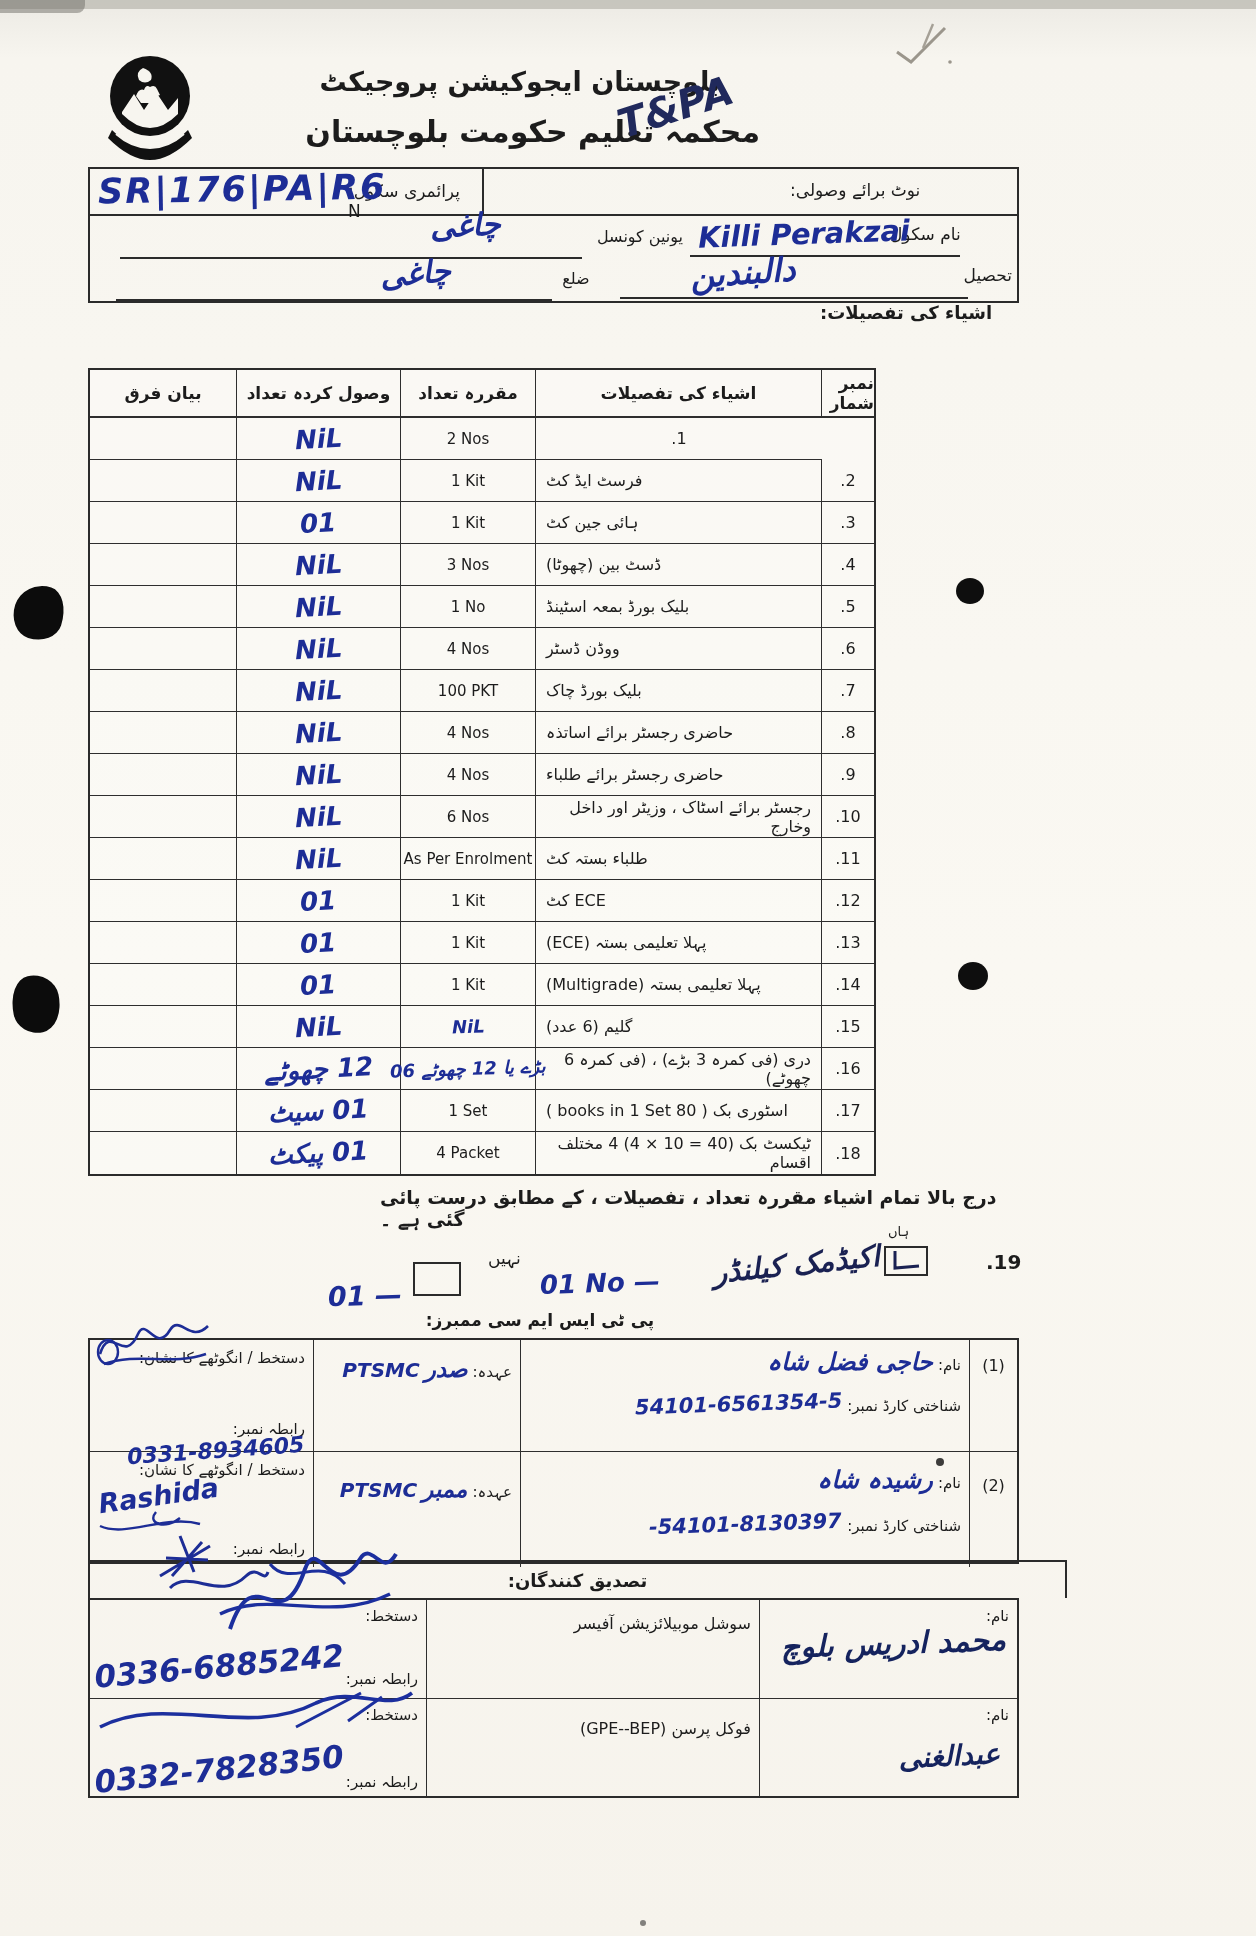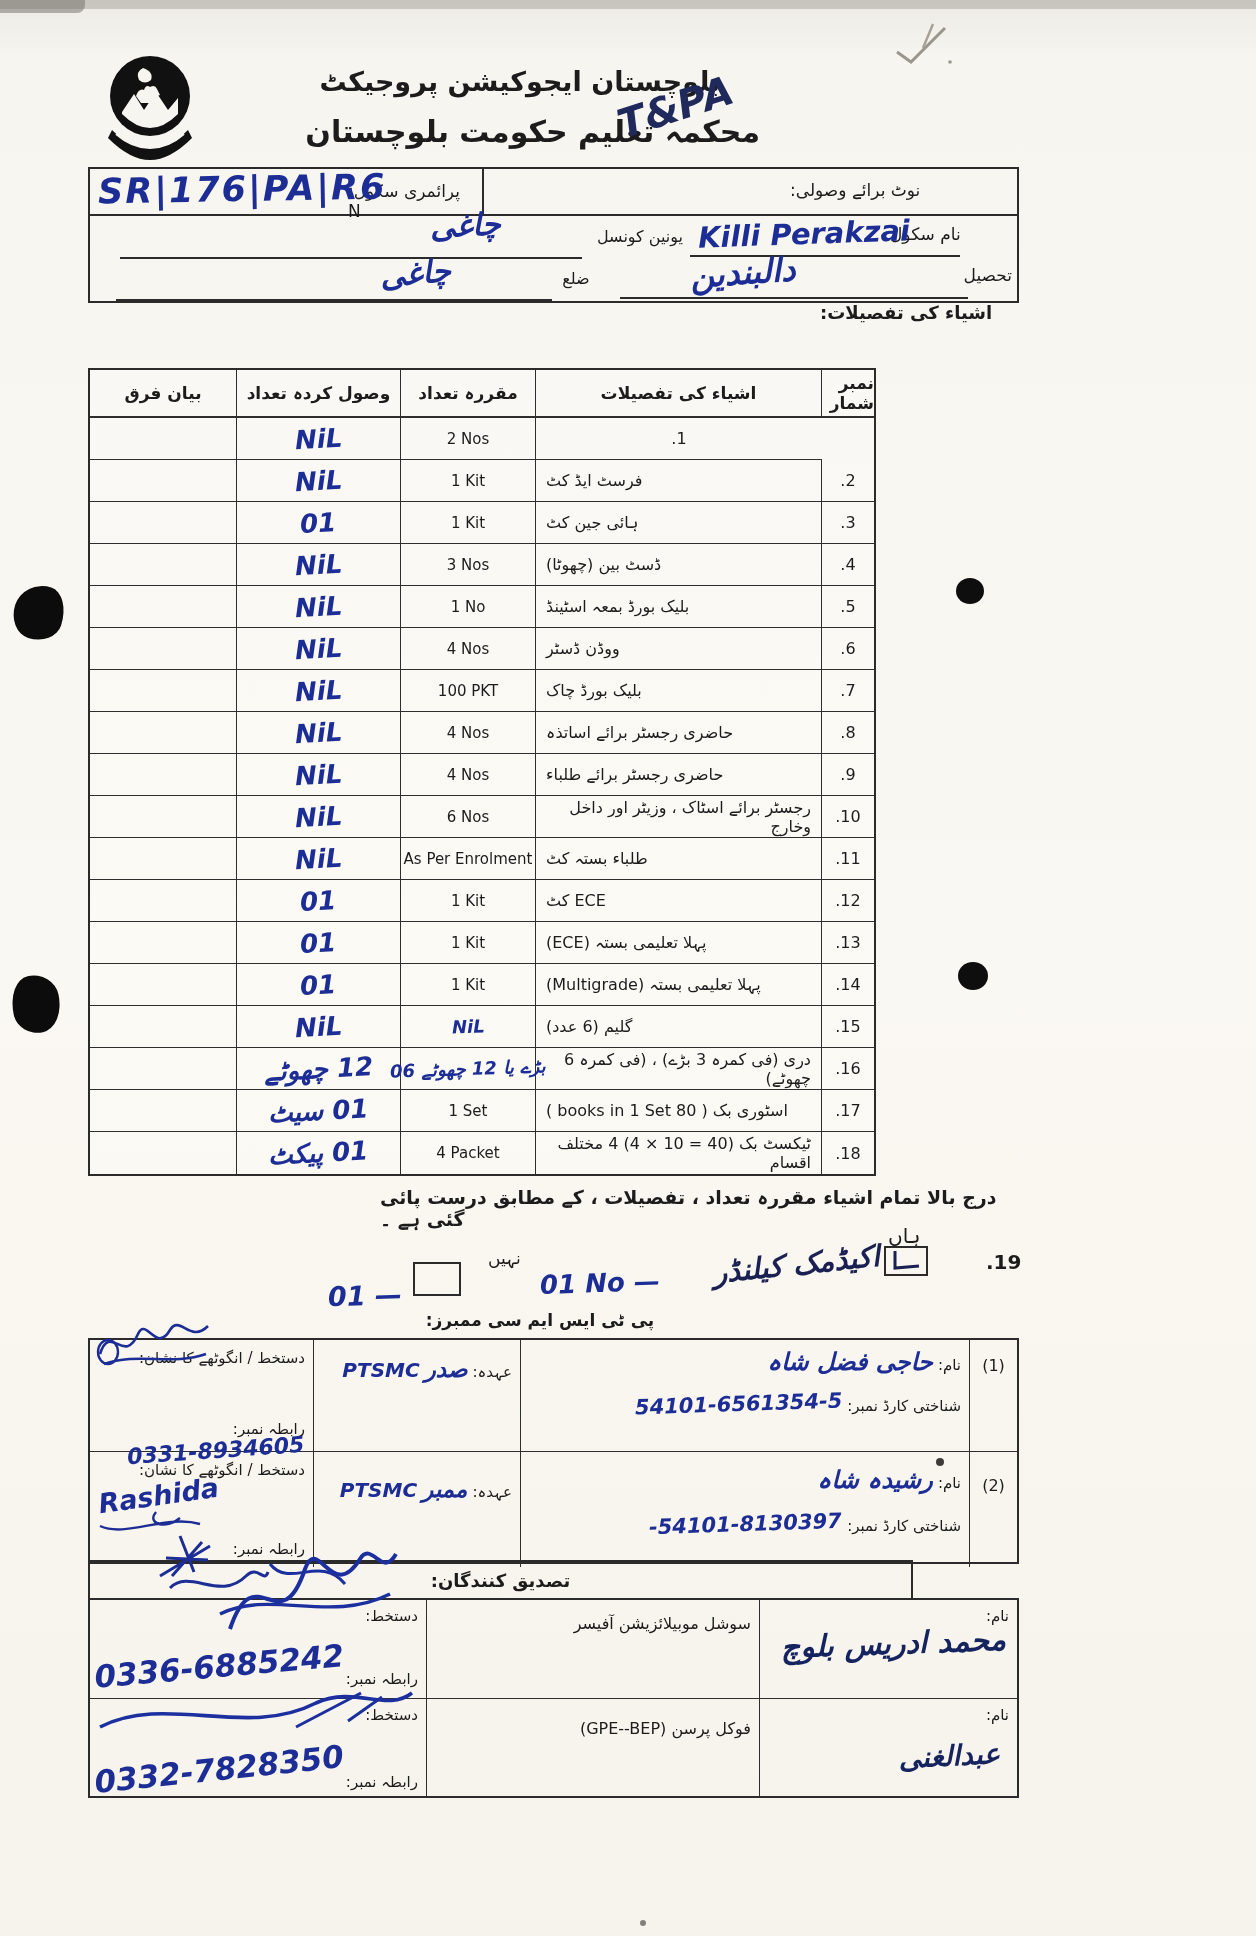--- a/index.html
+++ b/index.html
@@ -26,21 +26,21 @@
   .c-serial{font-size:16px;}
   .c-fixed{font-size:15px;}
   .hand-received{font-size:26px;font-weight:bold;transform:rotate(-3deg);white-space:nowrap;}
   .hand-fixed{font-size:18px;font-weight:bold;transform:rotate(-2deg);white-space:nowrap;}
   
   .members-table{left:88px;top:1338px;width:927px;height:222px;border:2px solid #2b2b2b;}
   .mrow{display:grid;grid-template-columns:224px 207px 449px 47px;height:111px;}
   .mrow:first-child{border-bottom:1.6px solid #2e2e2e;}
   .mcell{border-right:1.6px solid #2e2e2e;box-sizing:border-box;position:relative;padding:8px;}
   .mrow .mcell:last-child{border-right:none;}
-  .verify-head{left:88px;top:1560px;width:825px;height:38px;border:2px solid #2b2b2b;border-bottom:none;box-sizing:border-box;font-weight:bold;font-size:18px;}
+  .verify-head{left:88px;top:1560px;width:979px;height:38px;border:2px solid #2b2b2b;border-bottom:none;box-sizing:border-box;font-weight:bold;font-size:18px;}
   .verify-table{left:88px;top:1598px;width:927px;height:196px;border:2px solid #2b2b2b;}
   .vrow{display:grid;grid-template-columns:337px 333px 257px;height:98px;}
   .vrow:first-child{border-bottom:1.6px solid #2e2e2e;}
   .vcell{border-right:1.6px solid #2e2e2e;box-sizing:border-box;position:relative;padding:6px 8px;}
   .vrow .vcell:last-child{border-right:none;}
   .lbl{font-size:15px;}
   .blob{background:#0c0c0c;}
   .dot{background:#0e0e0e;border-radius:50%;}
   svg{overflow:visible;}
 </style>
@@ -391,21 +391,21 @@
       <div class="tcell c-serial">
             <span class="print">.18</span>
           </div>
     </div>
   </div>
   </div>
 
   <div class="abs rtl print" style="left:380px;top:1186px;width:636px;text-align:left;font-size:19px;font-weight:bold;">درج بالا تمام اشیاء مقررہ تعداد ، تفصیلات ، کے مطابق درست پائی گئی ہے ۔</div>
 
   <div class="abs print" style="left:986px;top:1250px;font-size:20px;font-weight:bold;">.19</div>
-  <div class="abs rtl print" style="left:888px;top:1224px;font-size:20px;text-align:right;">ہاں</div>
+  <div class="abs rtl print" style="left:888px;top:1224px;font-size:13px;text-align:right;">ہاں</div>
   <div class="abs" style="left:884px;top:1246px;width:40px;height:26px;border:2px solid #2b2b2b;">
     <svg width="40" height="26" viewBox="0 0 40 26">
       <path d="M9,3 L9,20 L33,18" stroke="#1a2152" stroke-width="3" fill="none"></path>
     </svg>
   </div>
   <div class="abs marker rtl" style="left:700px;top:1248px;width:180px;font-size:29px;transform:rotate(-6deg);">اکیڈمک کیلنڈر</div>
   <div class="abs rtl print" style="left:488px;top:1248px;font-size:17px;">نہیں</div>
   <div class="abs marker" style="left:540px;top:1268px;font-size:26px;transform:rotate(-2deg);color:#1d2d96;">01 No —</div>
   <div class="abs" style="left:413px;top:1262px;width:44px;height:30px;border:2px solid #2b2b2b;"></div>
   <div class="abs hand" style="left:328px;top:1280px;font-size:27px;font-weight:bold;transform:rotate(-2deg);">01 —</div>

